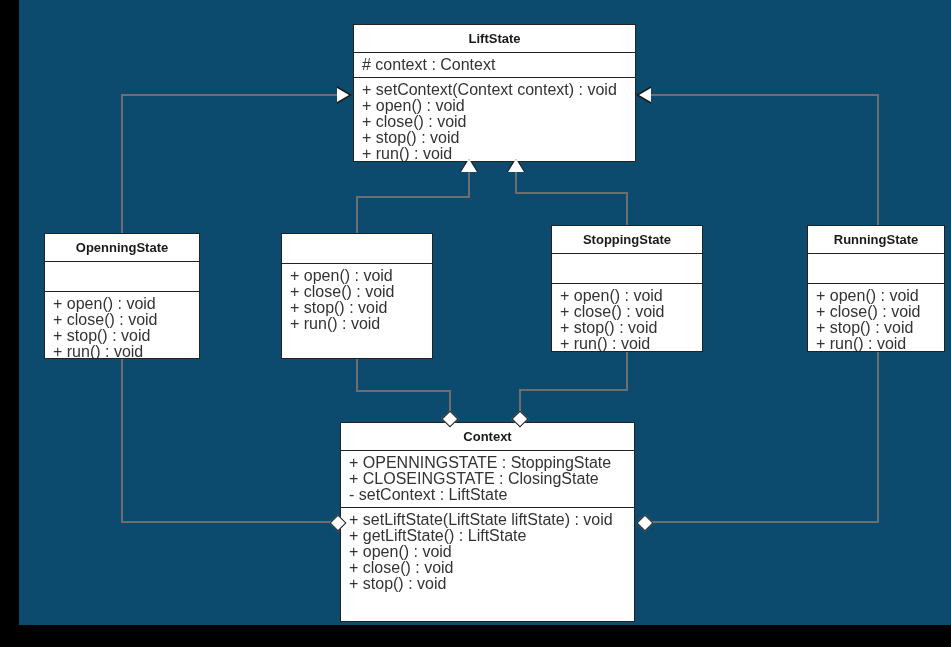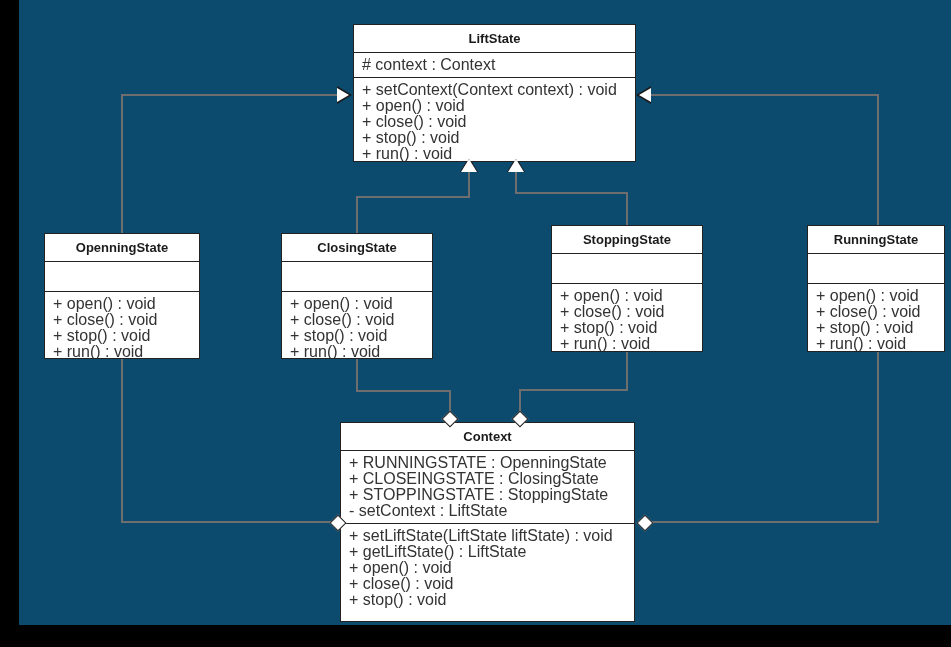--- a/index.html
+++ b/index.html
@@ -194,21 +194,20 @@
     <div class="uml-attrs empty"></div>
     <div class="uml-ops">
       <div class="uml-line">+ open() : void</div>
       <div class="uml-line">+ close() : void</div>
       <div class="uml-line">+ stop() : void</div>
       <div class="uml-line">+ run() : void</div>
     </div>
   </div>
 
   <div class="uml-class" style="left:262px;top:233px;width:152px;height:126px;">
-    <div class="uml-title">ClosingState</div>
     <div class="uml-attrs empty"></div>
     <div class="uml-ops">
       <div class="uml-line">+ open() : void</div>
       <div class="uml-line">+ close() : void</div>
       <div class="uml-line">+ stop() : void</div>
       <div class="uml-line">+ run() : void</div>
     </div>
   </div>
 
   <div class="uml-class" style="left:532px;top:225px;width:152px;height:127px;">
@@ -229,23 +228,22 @@
       <div class="uml-line">+ open() : void</div>
       <div class="uml-line">+ close() : void</div>
       <div class="uml-line">+ stop() : void</div>
       <div class="uml-line">+ run() : void</div>
     </div>
   </div>
 
   <div class="uml-class" style="left:321px;top:422px;width:295px;height:200px;">
     <div class="uml-title">Context</div>
     <div class="uml-attrs">
-      <div class="uml-line">+ RUNNINGSTATE : OpenningState</div>
+      <div class="uml-line">+ OPENNINGSTATE : StoppingState</div>
       <div class="uml-line">+ CLOSEINGSTATE : ClosingState</div>
-      <div class="uml-line">+ STOPPINGSTATE : StoppingState</div>
       <div class="uml-line">- setContext : LiftState</div>
     </div>
     <div class="uml-ops">
       <div class="uml-line">+ setLiftState(LiftState liftState) : void</div>
       <div class="uml-line">+ getLiftState() : LiftState</div>
       <div class="uml-line">+ open() : void</div>
       <div class="uml-line">+ close() : void</div>
       <div class="uml-line">+ stop() : void</div>
 
     </div>

